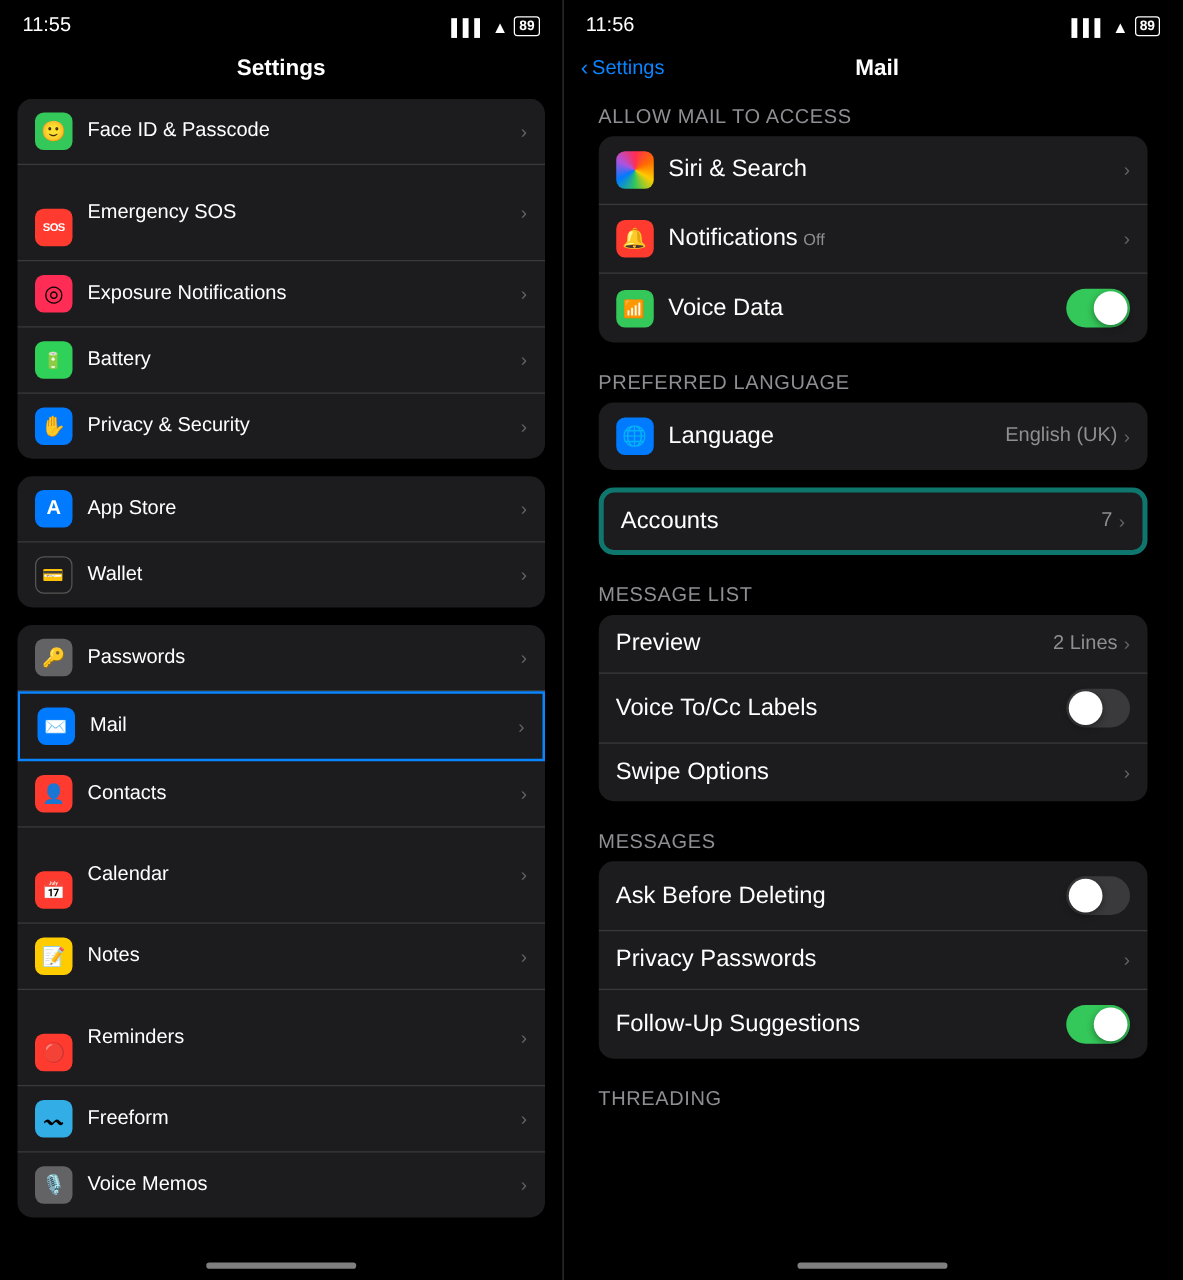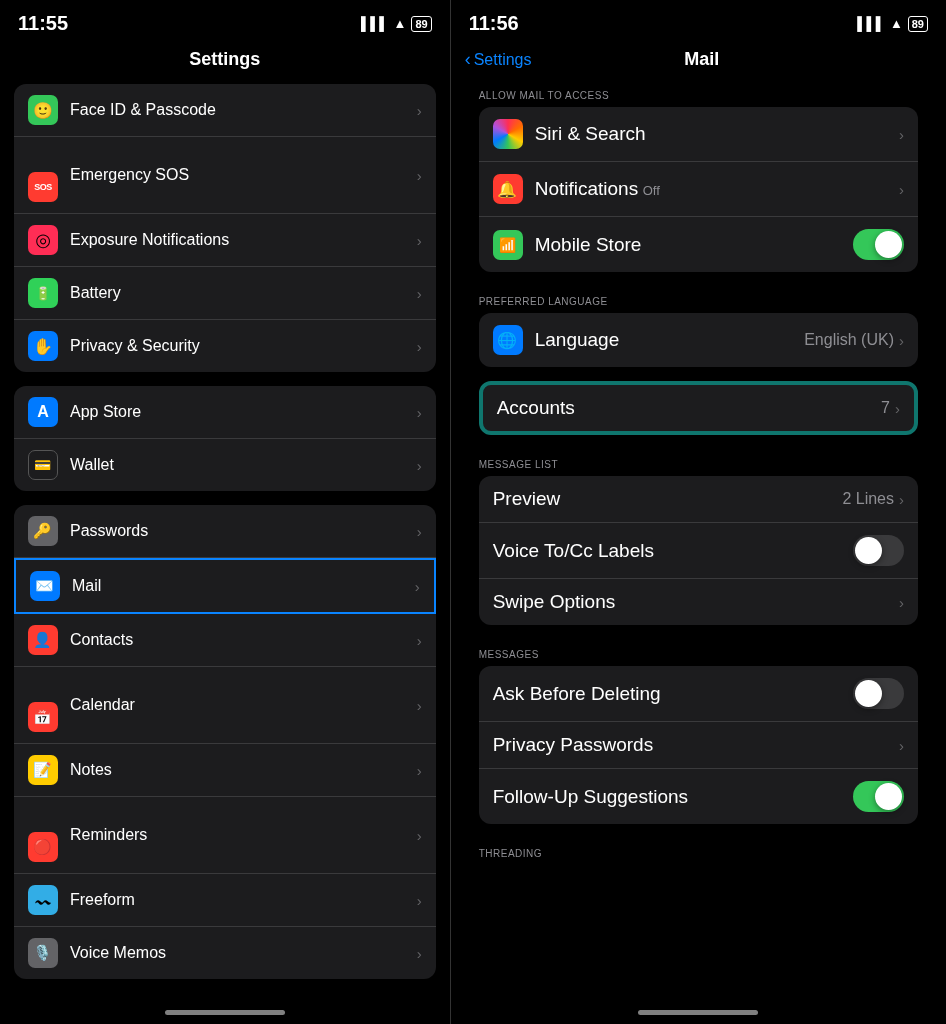--- a/index.html
+++ b/index.html
@@ -36,21 +36,21 @@
     
     .status-bar {
       display: flex;
       justify-content: space-between;
       align-items: center;
       padding: 12px 18px 6px;
       color: #fff;
       font-size: 15px;
       font-weight: 600;
     }
-    .status-bar .time { font-weight: 700; font-size: 20px; }
+    .status-bar .time { font-weight: 400; font-size: 16px; }
     .status-icons {
       display: flex;
       align-items: center;
       gap: 5px;
       font-size: 13px;
     }
     .battery-icon {
       border: 1.5px solid #fff;
       border-radius: 3px;
       padding: 1px 3px;
@@ -157,21 +157,21 @@
       flex: 1;
       text-align: center;
       color: #fff;
       font-size: 18px;
       font-weight: 700;
       margin-right: 60px;
     }
 
     .section-header {
       color: #8e8e93;
-      font-size: 10px;
+      font-size: 16px;
       font-weight: 500;
       letter-spacing: 0.5px;
       padding: 10px 14px 6px;
       text-transform: uppercase;
     }
 
     .right-settings-group {
       background: #1c1c1e;
       border-radius: 12px;
       margin: 0 14px 14px;
@@ -439,21 +439,21 @@
         <div class="right-row-icon" style="background:#ff3b30;font-size:16px;">🔔</div>
         <div class="right-row-content">
           <span class="right-row-label">Notifications</span>
           <span class="right-row-sublabel">Off</span>
         </div>
         <span class="right-row-chevron">›</span>
       </div>
       <div class="right-row">
         <div class="right-row-icon" style="background:#34c759;font-size:14px;">📶</div>
         <div class="right-row-content">
-          <span class="right-row-label">Mobile Store</span>
+          <span class="right-row-label">Voice Data</span>
         </div>
         <div class="toggle on">
           <div class="toggle-knob"></div>
         </div>
       </div>
     </div>
 
     <div class="section-header">PREFERRED LANGUAGE</div>
     <div class="right-settings-group">
       <div class="right-row">

